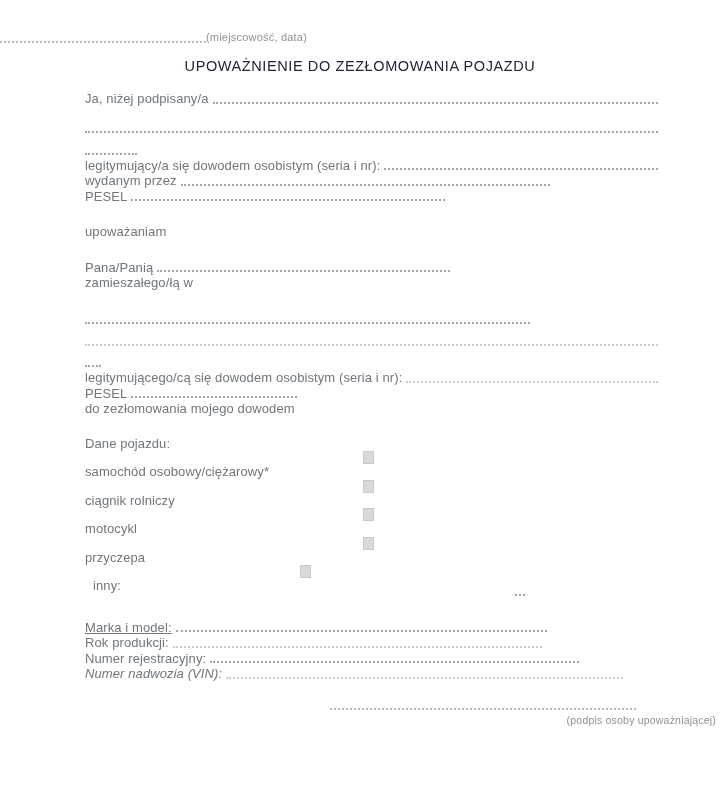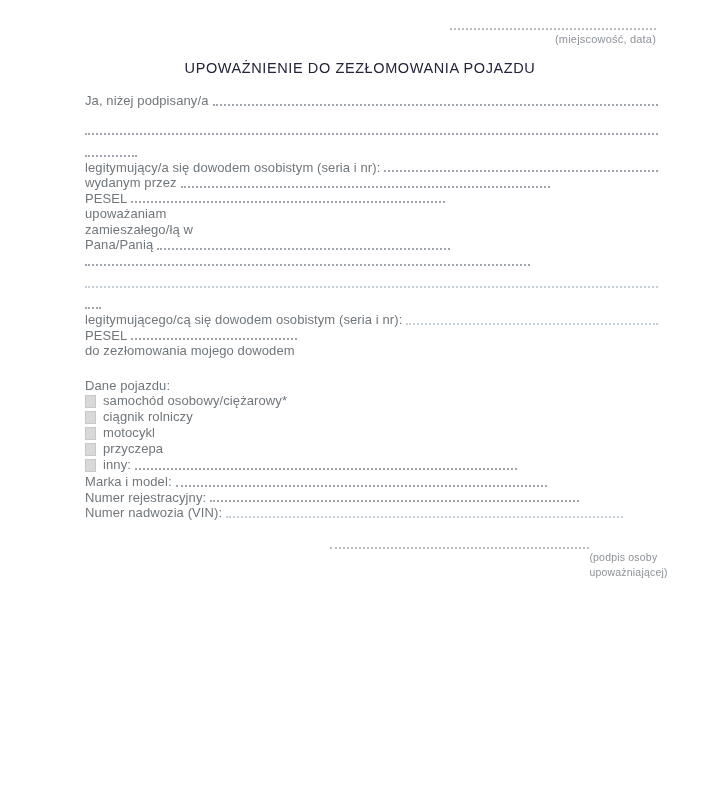--- a/index.html
+++ b/index.html
@@ -9,23 +9,23 @@
     width: 720px;
     height: 797px;
     background: #ffffff;
     font-family: "Liberation Sans", "DejaVu Sans", sans-serif;
     color: #70767b;
     overflow: hidden;
   }
   
   .header {
     padding-top: 28px;
-    padding-right: 64px;
+    padding-right: 34px;
     display: flex;
-    flex-direction: column;
+    flex-direction: row;
     align-items: flex-end;
   }
   .header .line {
     width: 206px;
     border-bottom: 2px dotted #b6bcc2;
   }
   .caption {
     font-size: 11px;
     color: #8d9297;
     letter-spacing: 0.2px;
@@ -59,54 +59,54 @@
     align-self: flex-end;
     margin-bottom: 3px;
     margin-left: 4px;
     min-width: 10px;
   }
   .fill.solo { margin-left: 0; }
   .fill.light { border-bottom-color: #c7cfd6; }
   .dots-row { min-height: 15.5px; display: flex; }
   
   .mt-6  { margin-top: 6px; }
-  .mt-12 { margin-top: 1px; }
+  .mt-12 { margin-top: 21px; text-decoration: underline; }
   .mt-14 { margin-top: 14px; }
-  .mt-20 { }
+  .mt-20 { margin-top: 20px; }
   .mt-30 { margin-top: 19px; }
   
   .w-issued   { max-width: 465px; }
   .w-pesel-a  { max-width: 360px; }
   .w-person   { max-width: 365px; }
   .w-dots-b1  { max-width: 445px; }
   .w-short-a  { width: 52px; flex: 0 0 auto; }
   .w-short-b  { width: 16px; flex: 0 0 auto; }
   .w-pesel-b  { max-width: 212px; }
-  .w-type-row { max-width: 432px; }
+  .w-type-row { max-width: 432px; margin-left: 8px; }
   .w-field-0  { max-width: 462px; }
   .w-field-1  { max-width: 457px; }
   .w-field-2  { max-width: 494px; }
-  .w-field-3  { max-width: 538px; }
-  
-  .check-row { display: flex; align-items: baseline; min-height: 16px; }
+  .w-field-3  { max-width: 538px; font-style: italic; }
+  
+  .check-row { display: flex; align-items: baseline; min-height: 16px; flex-direction: column; }
   .checkbox {
     flex: 0 0 auto;
     width: 11px;
     height: 13px;
     background: #d9d9d9;
     border: 1px solid #c9c9c9;
     align-self: center;
     margin-right: 7px;
   }
   
   .signature {
     margin-top: 26px;
     margin-left: 245px; 
     display: flex;
-    flex-direction: row;
+    flex-direction: column;
     justify-content: center;
   }
   .signature .line {
     width: 306px;
     border-bottom: 2px dotted #b6bcc2;
     height: 1px;
   }
   .signature .caption {
     align-self: flex-end;
     margin-right: -58px; 
@@ -148,27 +148,27 @@
     </div>
     <div class="row w-pesel-a">
       <span class="lbl">PESEL</span>
       <span class="fill"></span>
     </div>
 
     <div class="row mt-20">
       <span class="lbl">upoważaniam</span>
     </div>
 
-    <div class="row">
-      <span class="lbl">zamieszałego/łą w</span>
-    </div>
     <div class="row mt-20 w-person">
       <span class="lbl">Pana/Panią</span>
       <span class="fill"></span>
     </div>
+    <div class="row">
+      <span class="lbl">zamieszałego/łą w</span>
+    </div>
     <div class="dots-row mt-12 w-dots-b1">
       <span class="fill solo"></span>
     </div>
     <div class="dots-row mt-6">
       <span class="fill solo light"></span>
     </div>
     <div class="dots-row mt-6">
       <span class="fill solo w-short-b"></span>
     </div>
     <div class="row">
@@ -205,20 +205,24 @@
     </div>
     <div class="check-row w-type-row">
       <span class="checkbox"></span>
       <span class="lbl">inny:</span>
       <span class="fill"></span>
     </div>
 
     <div class="row mt-12 w-field-0">
       <span class="lbl">Marka i model:</span>
       <span class="fill"></span>
+    </div>
+    <div class="row w-field-1">
+      <span class="lbl">Rok produkcji:</span>
+      <span class="fill light"></span>
     </div>
     <div class="row w-field-2">
       <span class="lbl">Numer rejestracyjny:</span>
       <span class="fill"></span>
     </div>
     <div class="row w-field-3">
       <span class="lbl">Numer nadwozia (VIN):</span>
       <span class="fill light"></span>
     </div>
 

